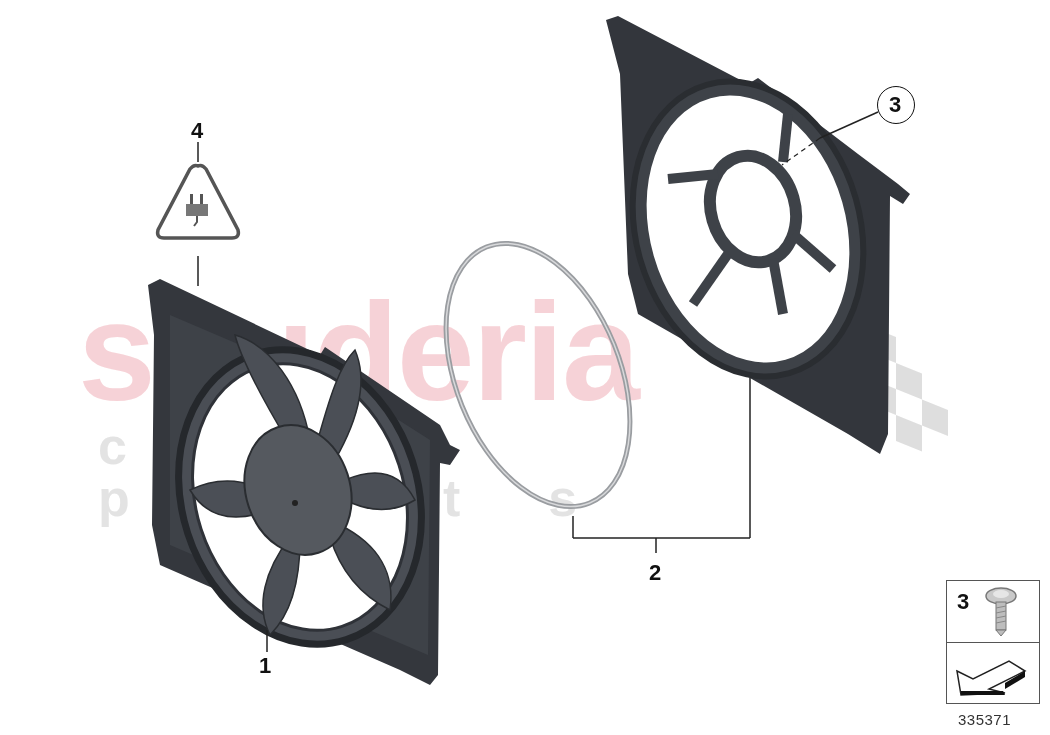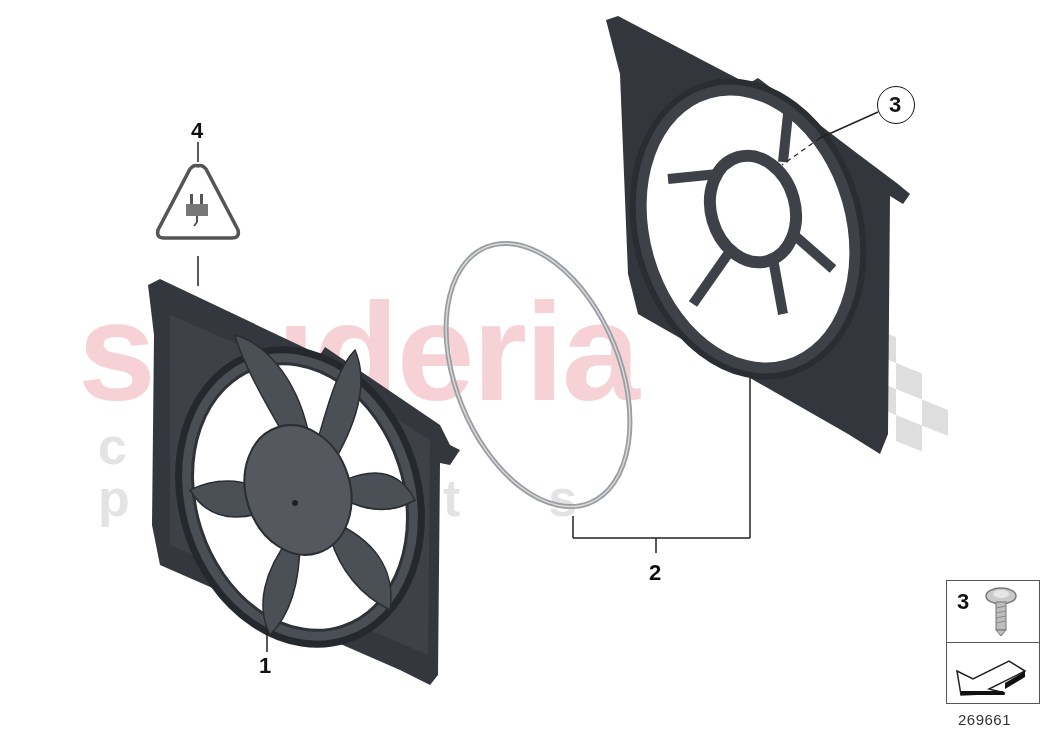--- a/index.html
+++ b/index.html
@@ -123,15 +123,15 @@
       <path d="M13,22 L23,20 M13,27 L23,25 M13,32 L23,30 M13,37 L23,35" stroke="#888" stroke-width="1"></path>
       <path d="M13,44 L18,50 L23,44 Z" fill="#bdbdbd" stroke="#777" stroke-width="1"></path>
     </svg>
     <div class="divider"></div>
     <svg style="position:absolute;left:6px;top:72px;" width="80" height="46" viewBox="0 0 80 46">
       <path d="M4,18 L20,26 L56,8 L72,18 L36,36 L52,40 L8,42 Z" fill="#fff" stroke="#222" stroke-width="1.5"></path>
       <path d="M8,38 L50,38 L52,42 L8,42 Z" fill="#111"></path>
       <path d="M52,30 L72,18 L72,24 L52,36 Z" fill="#111"></path>
     </svg>
   </div>
-  <div class="diagram-id">269661</div>
+  <div class="diagram-id">335371</div>
 
 </div>
 
 </body></html>

